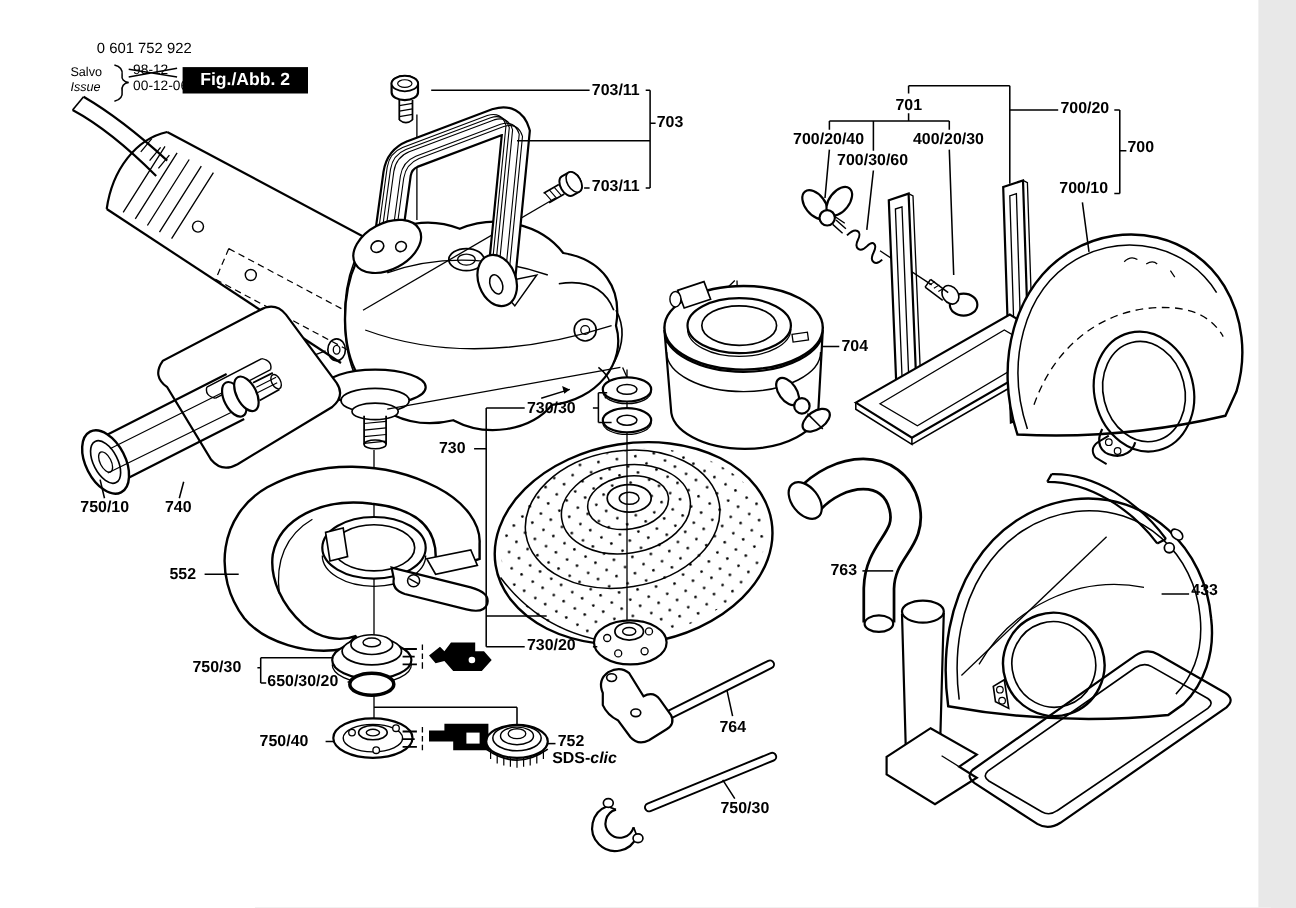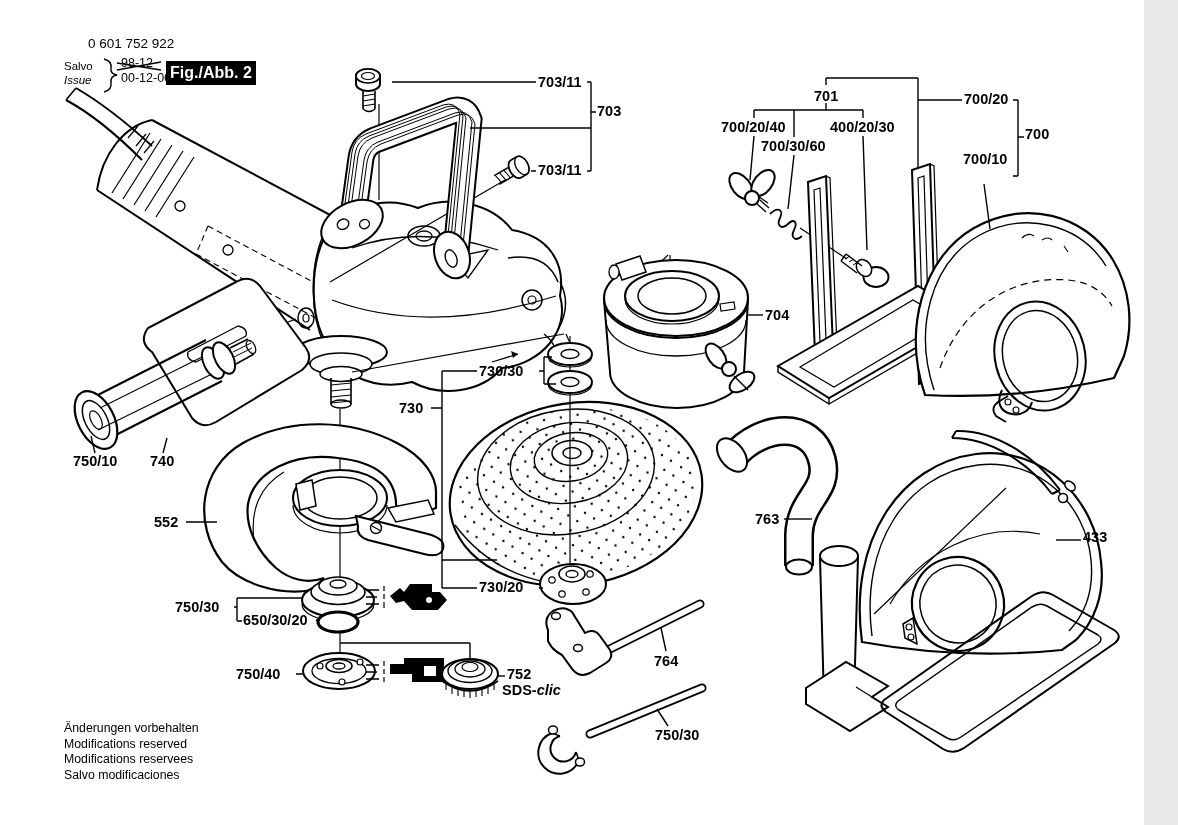--- a/index.html
+++ b/index.html
@@ -4,21 +4,21 @@
 <style>
   html,body{margin:0;padding:0;background:#e8e8e8;}
   .stage{position:relative;width:1144px;height:825px;background:#ffffff;overflow:hidden;
          font-family:"Liberation Sans", sans-serif;color:#000;}
   .stage svg{position:absolute;left:0;top:0;}
   .co{position:absolute;font:bold 14.5px/15px "Liberation Sans",sans-serif;white-space:nowrap;}
   .hdrnum{position:absolute;left:88px;top:36px;font:13.5px/16px "Liberation Sans",sans-serif;}
   .hdrsm{position:absolute;font:11.5px/13px "Liberation Sans",sans-serif;}
   .hdrdate{position:absolute;font:12.5px/13px "Liberation Sans",sans-serif;}
   .figbox{position:absolute;left:166px;top:61px;background:#000;color:#fff;
-          font:bold 16px/20px "Liberation Sans",sans-serif;padding:2px 4px;}
+          font:bold 16px/20px "Liberation Sans",sans-serif;padding:2px 16px;}
   .notes{position:absolute;left:64px;top:721px;font:12.3px/15.5px "Liberation Sans",sans-serif;}
   .sds i{font-style:italic;}
 </style>
 </head>
 <body>
 
 <div class="stage">
 
 <svg width="1178" height="825" viewBox="0 0 1178 825">
   <defs>
@@ -341,38 +341,32 @@
 
 <div class="co" style="left:538px;top:75px;">703/11</div>
 <div class="co" style="left:597px;top:104px;">703</div>
 <div class="co" style="left:538px;top:163px;">703/11</div>
 <div class="co" style="left:814px;top:89px;">701</div>
 <div class="co" style="left:721px;top:120px;">700/20/40</div>
 <div class="co" style="left:830px;top:120px;">400/20/30</div>
 <div class="co" style="left:761px;top:139px;">700/30/60</div>
 <div class="co" style="left:964px;top:92px;">700/20</div>
 <div class="co" style="left:1025px;top:127px;">700</div>
-<div class="co" style="left:963px;top:152px;text-align:center;">700/10</div>
+<div class="co" style="left:963px;top:164px;text-align:center;">700/10</div>
 <div class="co" style="left:765px;top:308px;">704</div>
 <div class="co" style="left:479px;top:364px;">730/30</div>
 <div class="co" style="left:399px;top:401px;">730</div>
 <div class="co" style="left:479px;top:580px;">730/20</div>
 <div class="co" style="left:73px;top:454px;">750/10</div>
 <div class="co" style="left:150px;top:454px;">740</div>
 <div class="co" style="left:154px;top:515px;">552</div>
 <div class="co" style="left:175px;top:600px;">750/30</div>
 <div class="co" style="left:243px;top:613px;">650/30/20</div>
 <div class="co" style="left:236px;top:667px;">750/40</div>
 <div class="co" style="left:507px;top:667px;">752</div>
 <div class="co sds" style="left:502px;top:683px;"><span>SDS-</span><i>clic</i></div>
 <div class="co" style="left:755px;top:512px;">763</div>
 <div class="co" style="left:1083px;top:530px;">433</div>
 <div class="co" style="left:654px;top:654px;">764</div>
 <div class="co" style="left:655px;top:728px;">750/30</div>
 
-<div class="notes">
-  <div>Änderungen vorbehalten</div>
-  <div>Modifications reserved</div>
-  <div>Modifications reservees</div>
-  <div>Salvo modificaciones</div>
+
 </div>
 
-</div>
-
 </body></html>

